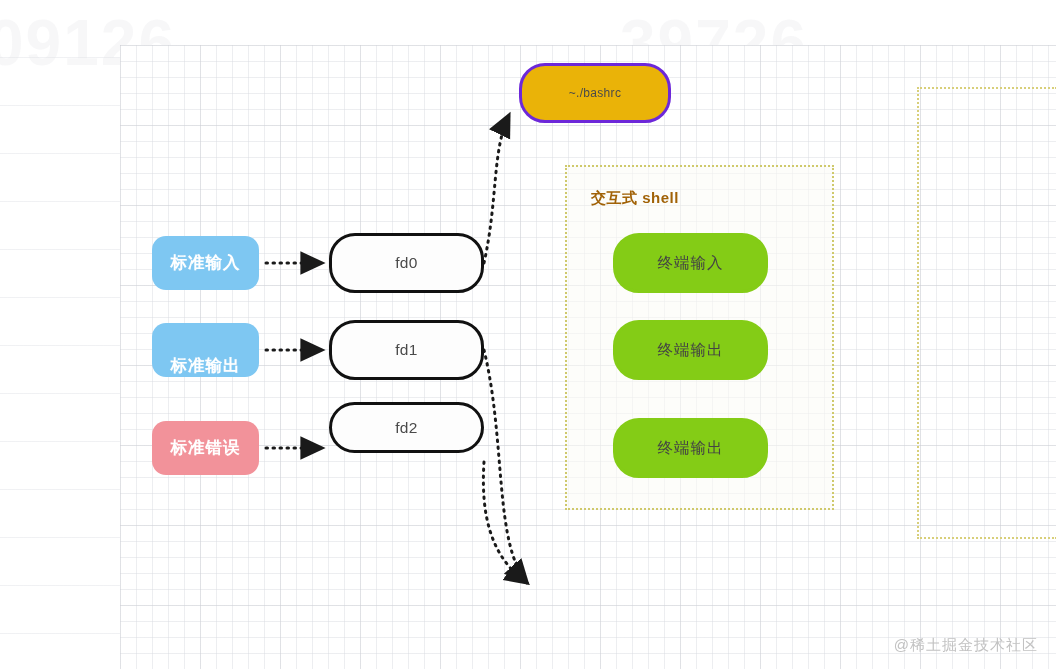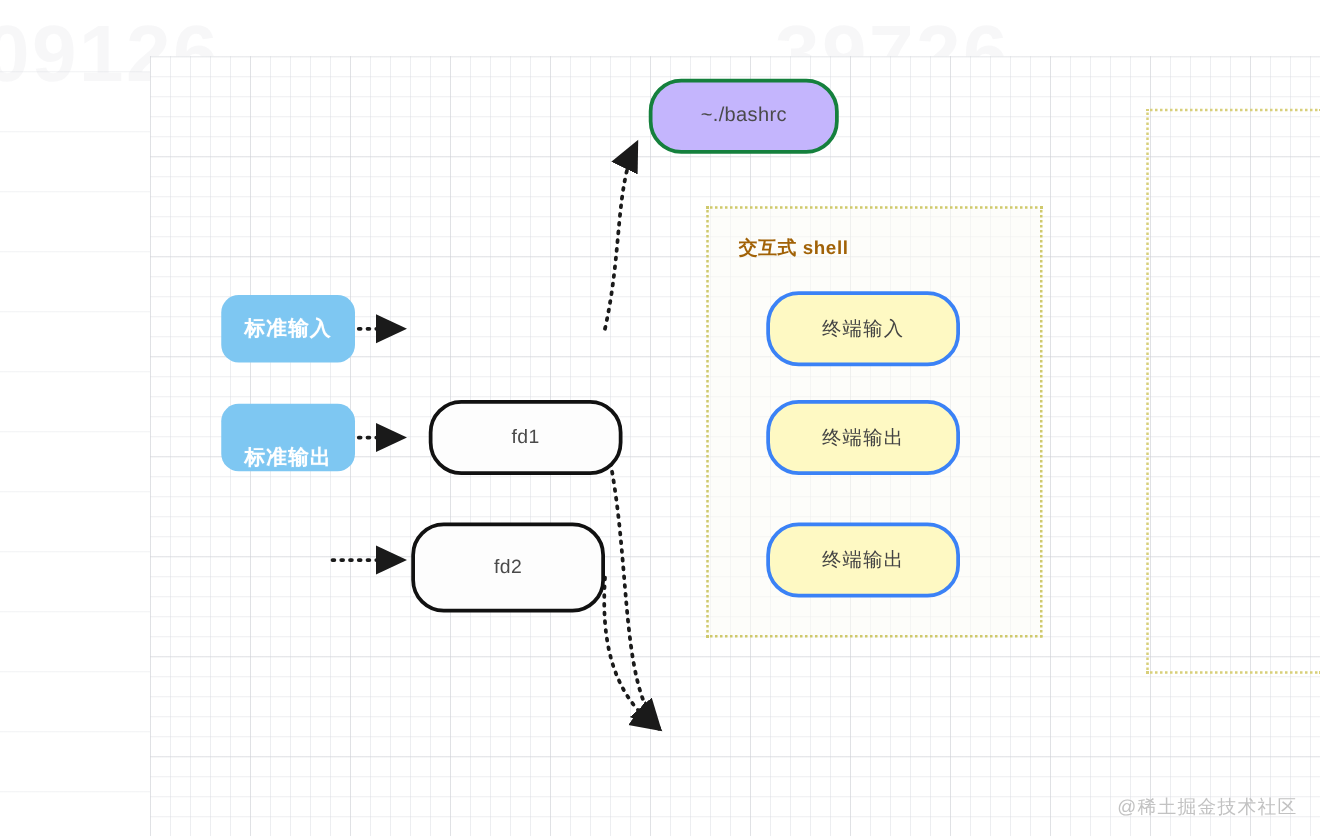--- a/index.html
+++ b/index.html
@@ -84,48 +84,48 @@
   }
 
   .pill {
     border-radius: 14px;
     color: #ffffff;
     font-size: 16.5px;
     font-weight: 700;
     letter-spacing: 1px;
     text-shadow: 0 0 1px rgba(255,255,255,0.35);
   }
-  .pill.blue { background: #7ec7f2; margin-left: 25px; }
+  .pill.blue { background: #7ec7f2; }
   .pill.red  { background: #f2929a; }
 
   .fdbox {
     background: #fdfdfd;
     border: 3px solid #111111;
     border-radius: 26px;
     color: #4a4a4a;
     font-size: 15.5px;
     letter-spacing: 0.3px;
   }
 
   .termbox {
-    background: #fef9c3;
-    border: 3px solid #3b82f6;
+    background: #84cc16;
+    border: 3px solid #84cc16;
     border-radius: 26px;
     color: #444444;
     font-size: 15.5px;
     letter-spacing: 1px;
     justify-content: center;
   }
 
   .filebox {
-    background: #c4b5fd;
-    border: 3px solid #15803d;
+    background: #eab308;
+    border: 3px solid #6d28d9;
     border-radius: 26px;
     color: #4a4a4a;
-    font-size: 16px;
+    font-size: 12px;
     letter-spacing: 0.3px;
   }
 
   
   .group-shell {
     position: absolute;
     box-sizing: border-box;
     border: 2px dotted #cfc96c;
     background: rgba(252, 252, 246, 0.55);
   }
@@ -196,27 +196,33 @@
   </svg>
 
   <div class="node pill blue" style="left:152px; top:236px; width:107px; height:54px;">
     <span>标准输入</span>
   </div>
 
   <div class="node pill blue" style="left:152px; top:323px; width:107px; height:54px;align-items:flex-end;">
     <span>标准输出</span>
   </div>
 
-
-
-  <div class="node fdbox" style="left:343px; top:320px; width:155px; height:60px;">
+  <div class="node pill red" style="left:152px; top:421px; width:107px; height:54px;">
+    <span>标准错误</span>
+  </div>
+
+  <div class="node fdbox" style="left:329px; top:233px; width:155px; height:60px;">
+    <span>fd0</span>
+  </div>
+
+  <div class="node fdbox" style="left:329px; top:320px; width:155px; height:60px;">
     <span>fd1</span>
   </div>
 
-  <div class="node fdbox" style="left:329px; top:418px; width:155px; height:72px;">
+  <div class="node fdbox" style="left:329px; top:402px; width:155px; height:51px;">
     <span>fd2</span>
   </div>
 
   <div class="node filebox" style="left:519px; top:63px; width:152px; height:60px;">
     <span>~./bashrc</span>
   </div>
 
 
   <div class="node termbox" style="left:613px; top:233px; width:155px; height:60px;">
     <span>终端输入</span>

